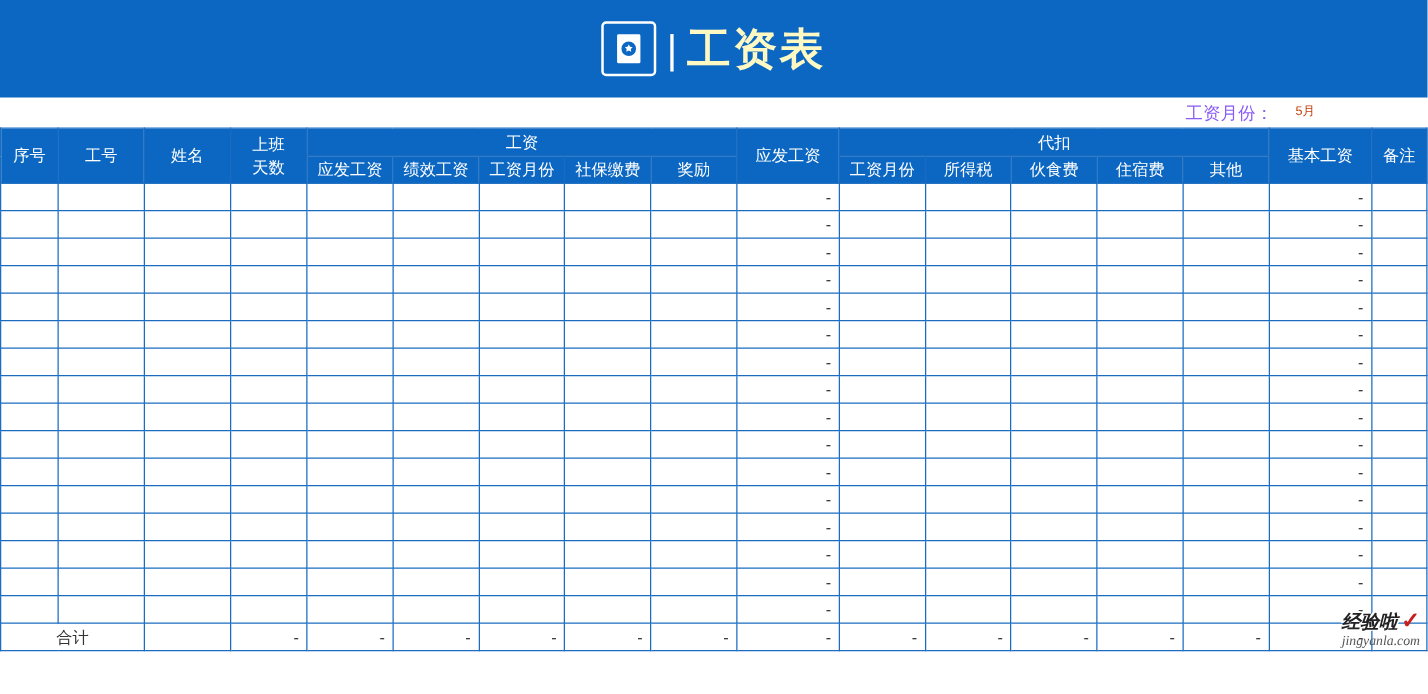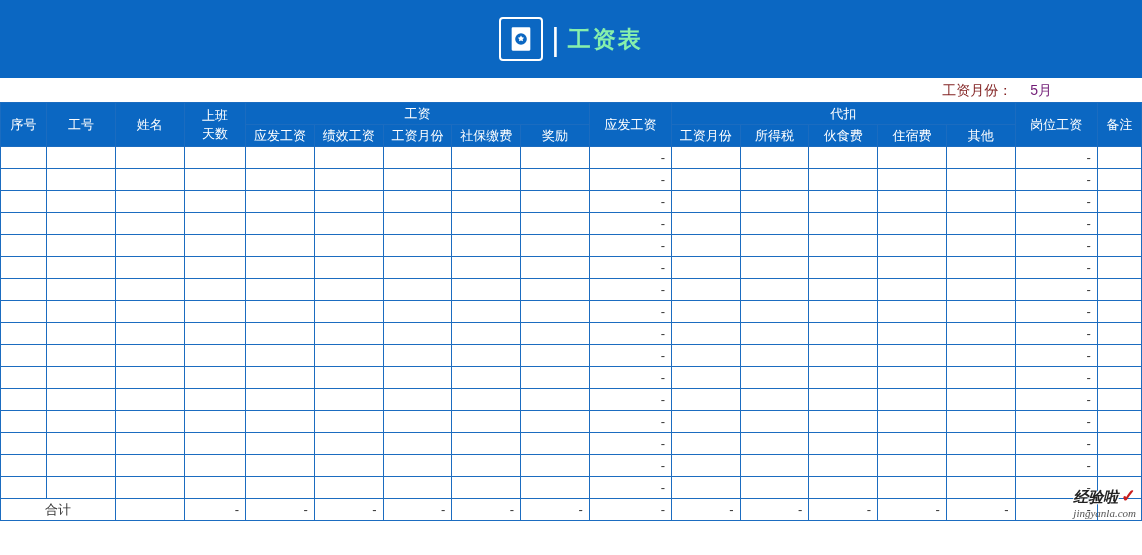--- a/index.html
+++ b/index.html
@@ -2,24 +2,24 @@
 <html><head>
   <meta charset="utf-8">
   <style>
     * { margin: 0; padding: 0; box-sizing: border-box; }
     body { font-family: "Microsoft YaHei", SimSun, sans-serif; background: #fff; }
     .container { width: 1142px; position: relative; }
     .banner { background: #0b67c2; height: 78px; display: flex; align-items: center; justify-content: center; gap: 8px; }
     .icon-box { width: 44px; height: 44px; border: 2px solid #fff; border-radius: 4px; display: flex; align-items: center; justify-content: center; }
     .icon-box svg { width: 28px; height: 28px; fill: #fff; }
     .vbar { color: #fff; font-size: 32px; font-weight: 300; }
-    .title { color: #86efac; font-size: 23px; font-weight: bold; letter-spacing: 2px; }
+    .title { color: #fef9c3; font-size: 35px; font-weight: bold; letter-spacing: 2px; }
     .month-row { display: flex; justify-content: flex-end; padding: 4px 90px 2px 0; gap: 18px; }
-    .month-label { color: #7f1d1d; font-size: 14px; }
-    .month-val { color: #701a75; font-size: 14px; }
+    .month-label { color: #8b5cf6; font-size: 14px; }
+    .month-val { color: #c2410c; font-size: 10px; }
     table { border-collapse: collapse; width: 100%; table-layout: fixed; border-radius: 11px; }
     th, td { border: 1px solid #1b6cc0; font-size: 13px; text-align: center; padding: 0; height: 22px; vertical-align: middle; }
     th { background: #0b67c2; color: #fff; font-weight: normal; }
     td { color: #333; }
     .dash { text-align: right; padding-right: 6px; color: #333; }
     .watermark { position: absolute; right: 6px; bottom: 2px; font-size: 11px; text-align: right; line-height: 1.1; font-family: Liberation Serif, serif; }
     .wm1 { font-weight: bold; color: #222; font-size: 15px; font-style: italic; text-shadow: 1px 1px 0 #fff, -1px -1px 0 #fff; }
     .wm-check { color: #c81e1e; font-size: 18px; font-weight: bold; }
     .wm2 { color: #555; font-size: 11px; font-style: italic; margin-left: 44px; }
     colgroup col.c0 { width: 45px; }
@@ -81,21 +81,21 @@
     </colgroup>
     <thead>
       <tr>
         <th rowspan="2">序号</th>
         <th rowspan="2">工号</th>
         <th rowspan="2">姓名</th>
         <th rowspan="2">上班<br>天数</th>
         <th colspan="5">工资</th>
         <th rowspan="2">应发工资</th>
         <th colspan="5">代扣</th>
-        <th rowspan="2">岗位工资</th>
+        <th rowspan="2">基本工资</th>
         <th rowspan="2">备注</th>
       </tr>
       <tr>
         <th>应发工资</th>
         <th>绩效工资</th>
         <th>工资月份</th>
         <th>社保缴费</th>
         <th>奖励</th>
         <th>工资月份</th>
         <th>所得税</th>

